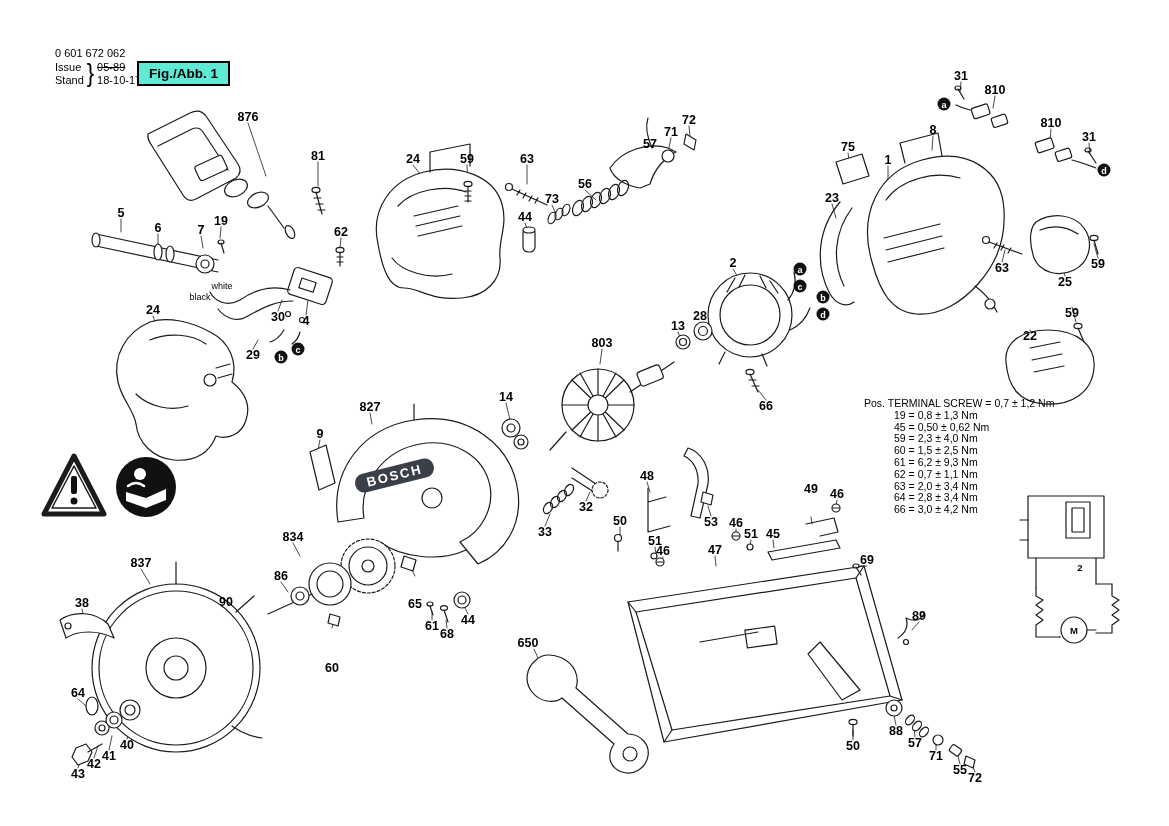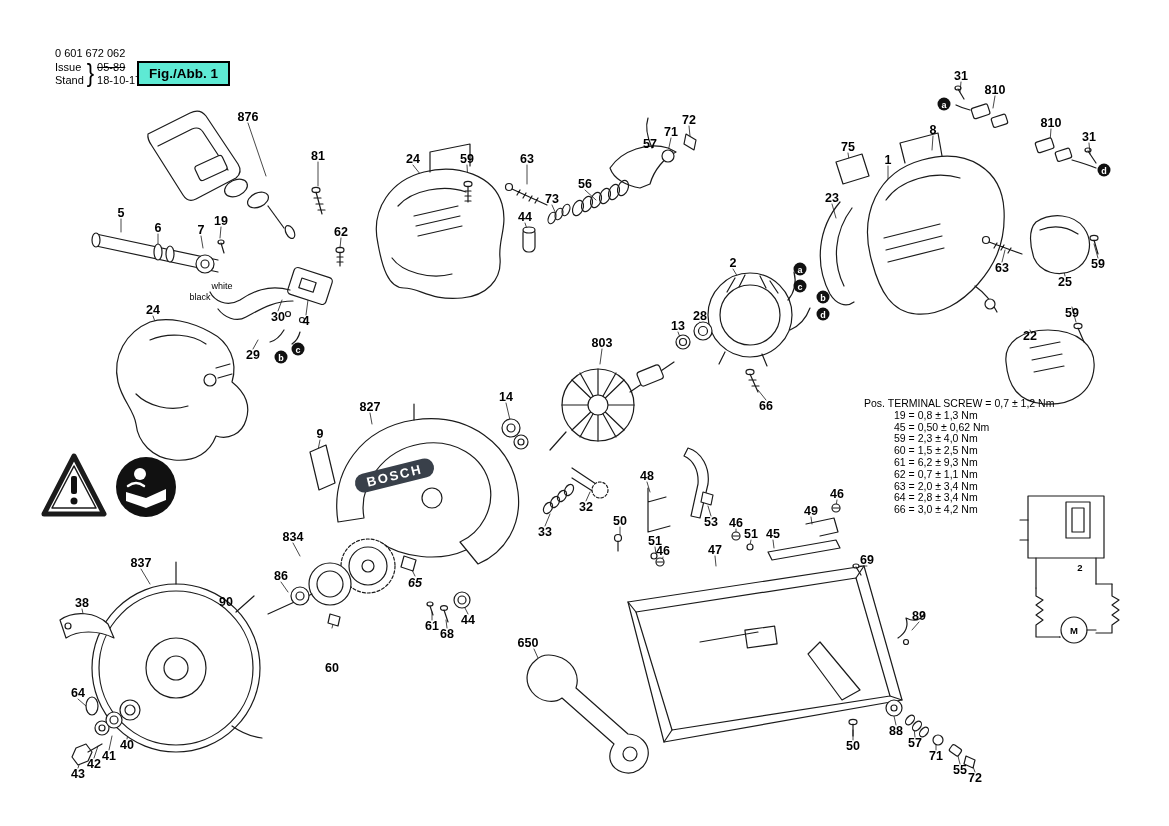--- a/index.html
+++ b/index.html
@@ -542,29 +542,29 @@
       <div class="part-label" style="left: 586px; top: 507px;">32</div>
       <div class="part-label" style="left: 545px; top: 532px;">33</div>
       <div class="part-label" style="left: 647px; top: 476px;">48</div>
       <div class="part-label" style="left: 711px; top: 522px;">53</div>
       <div class="part-label" style="left: 620px; top: 521px;">50</div>
       <div class="part-label" style="left: 655px; top: 541px;">51</div>
       <div class="part-label" style="left: 663px; top: 551px;">46</div>
       <div class="part-label" style="left: 736px; top: 523px;">46</div>
       <div class="part-label" style="left: 751px; top: 534px;">51</div>
       <div class="part-label" style="left: 773px; top: 534px;">45</div>
-      <div class="part-label" style="left: 811px; top: 511px;">49</div>
+      <div class="part-label" style="left: 811px; top: 489px;">49</div>
       <div class="part-label" style="left: 837px; top: 494px;">46</div>
       <div class="part-label" style="left: 867px; top: 560px;">69</div>
       <div class="part-label" style="left: 715px; top: 550px;">47</div>
       <div class="part-label" style="left: 293px; top: 537px;">834</div>
       <div class="part-label" style="left: 281px; top: 576px;">86</div>
       <div class="part-label" style="left: 226px; top: 602px;">90</div>
       <div class="part-label" style="left: 332px; top: 634px; margin-top: 34px;">60</div>
-      <div class="part-label" style="left: 415px; top: 583px; font-style: italic;">65</div>
+      <div class="part-label" style="left: 415px; top: 604px;">65</div>
       <div class="part-label" style="left: 432px; top: 626px;">61</div>
       <div class="part-label" style="left: 447px; top: 634px;">68</div>
       <div class="part-label" style="left: 468px; top: 620px;">44</div>
       <div class="part-label" style="left: 141px; top: 563px;">837</div>
       <div class="part-label" style="left: 82px; top: 603px;">38</div>
       <div class="part-label" style="left: 78px; top: 693px;">64</div>
       <div class="part-label" style="left: 78px; top: 774px;">43</div>
       <div class="part-label" style="left: 94px; top: 764px;">42</div>
       <div class="part-label" style="left: 109px; top: 756px;">41</div>
       <div class="part-label" style="left: 127px; top: 745px;">40</div>

